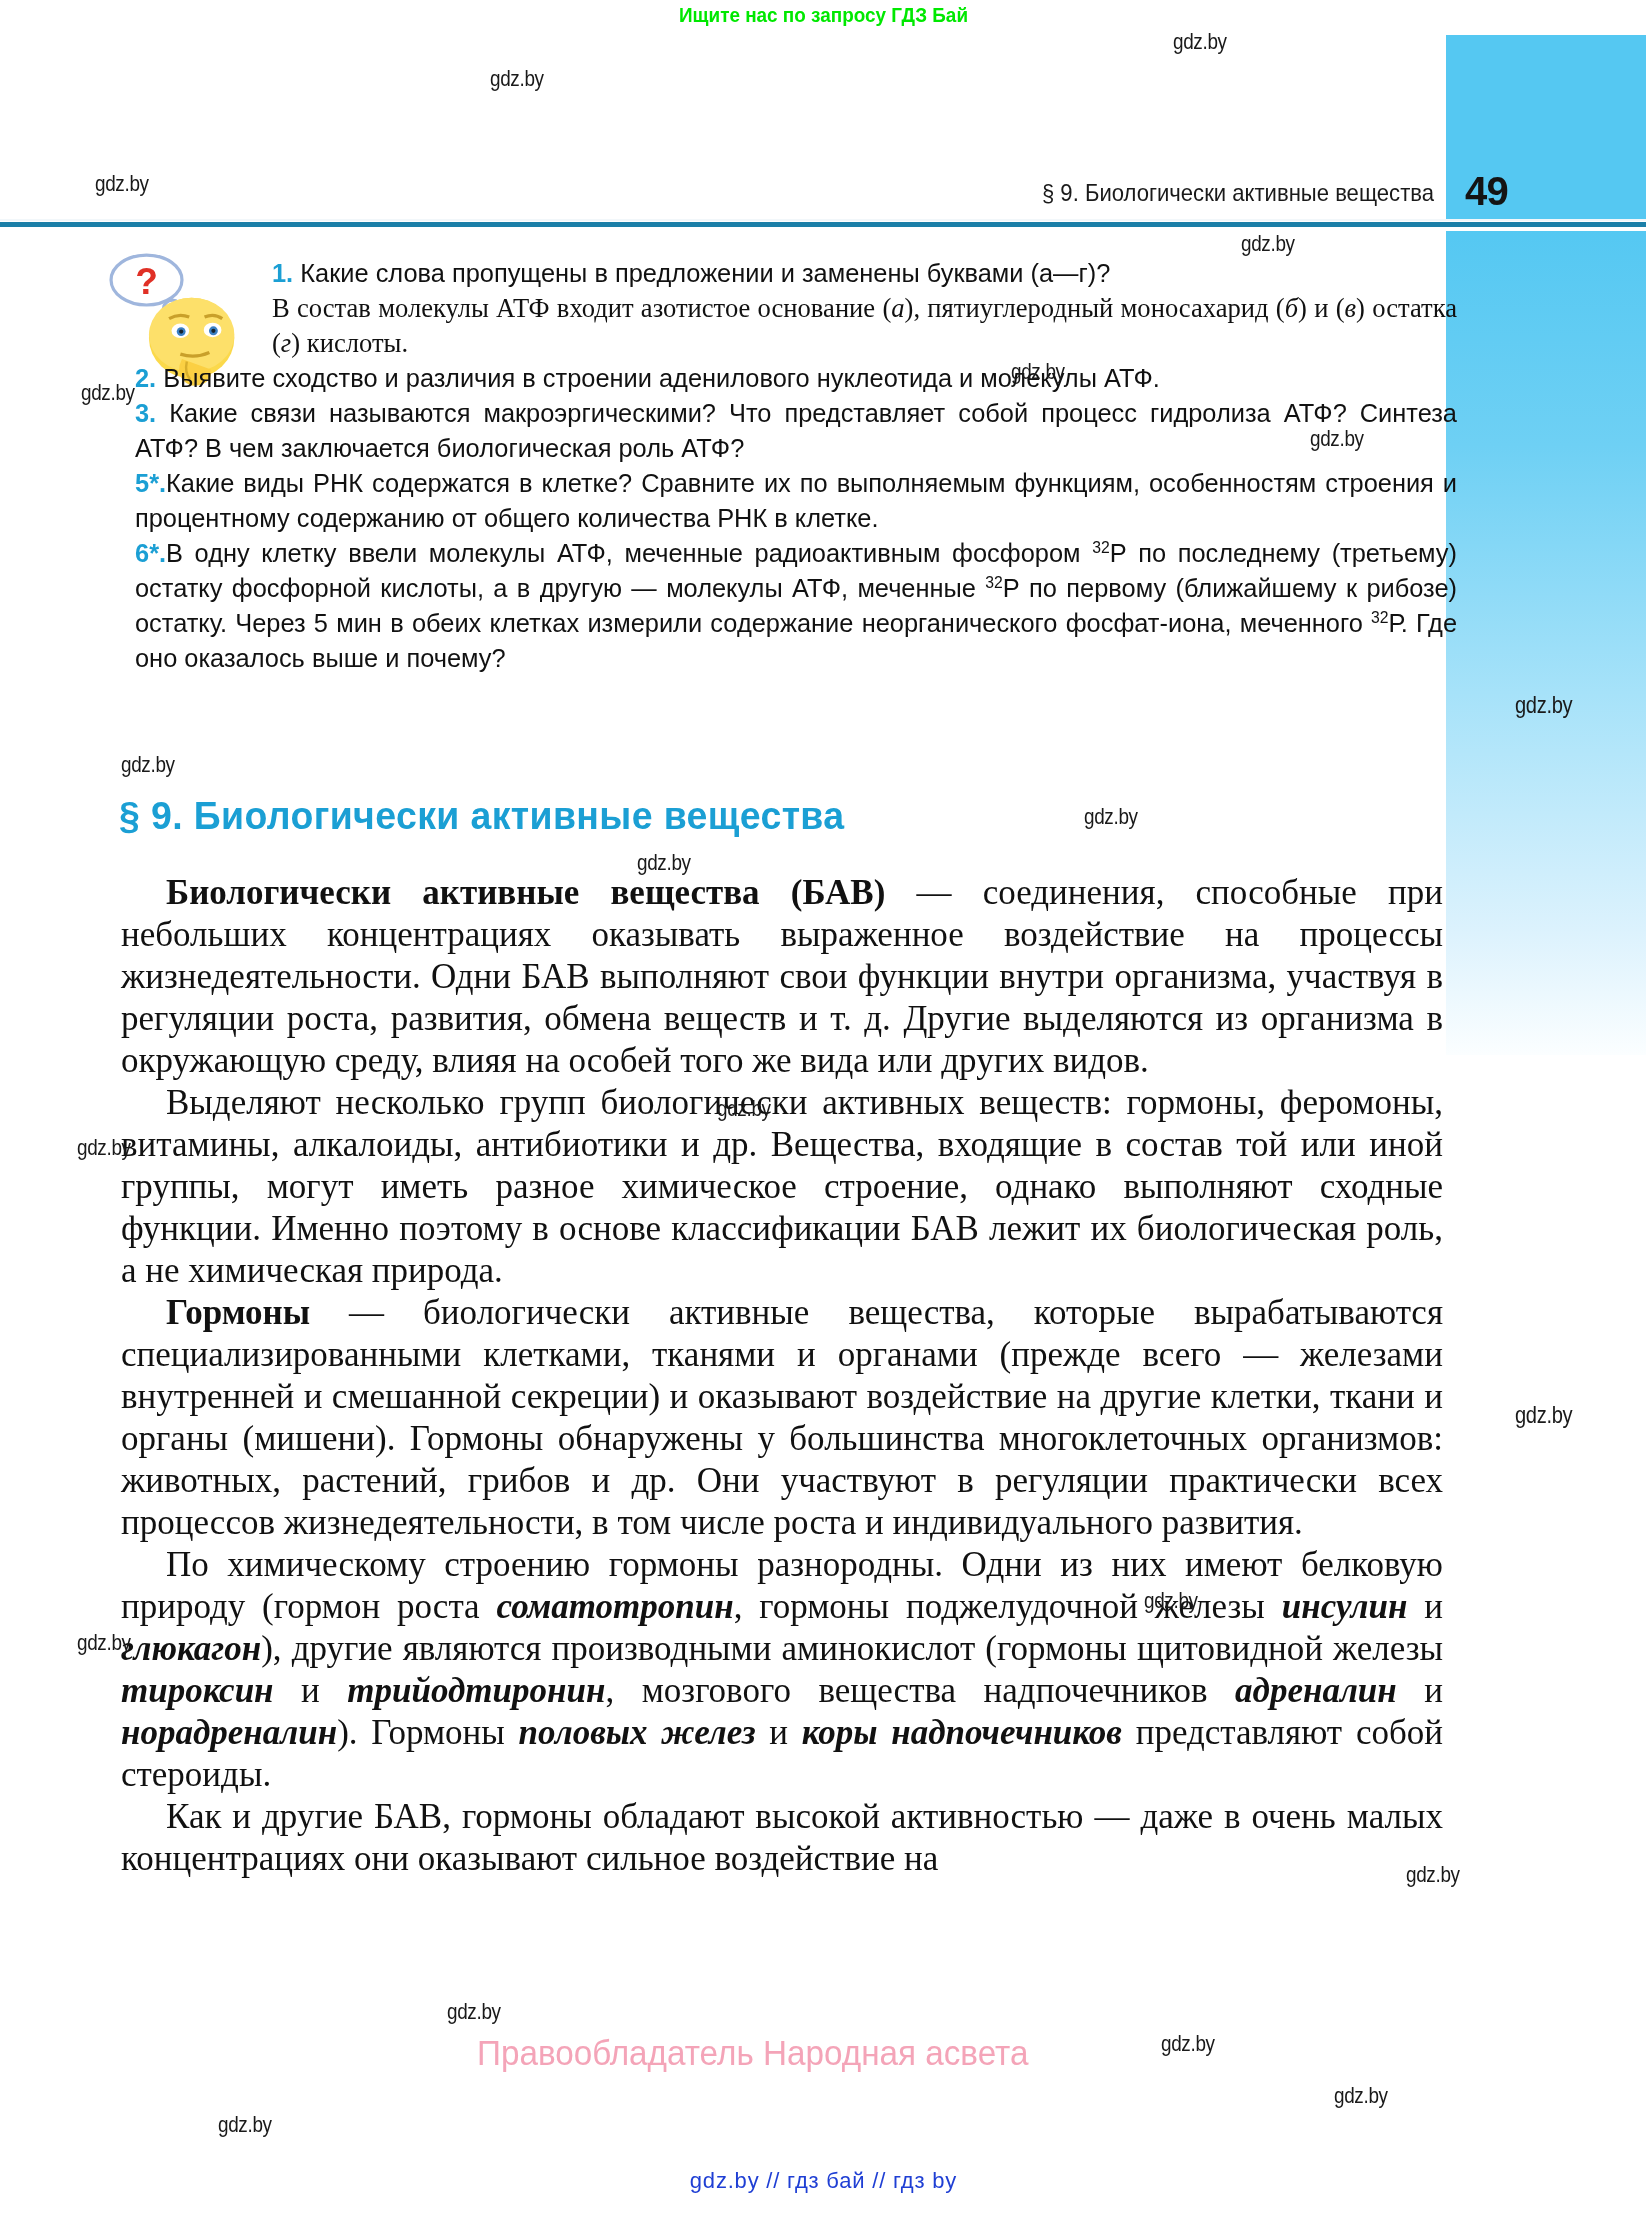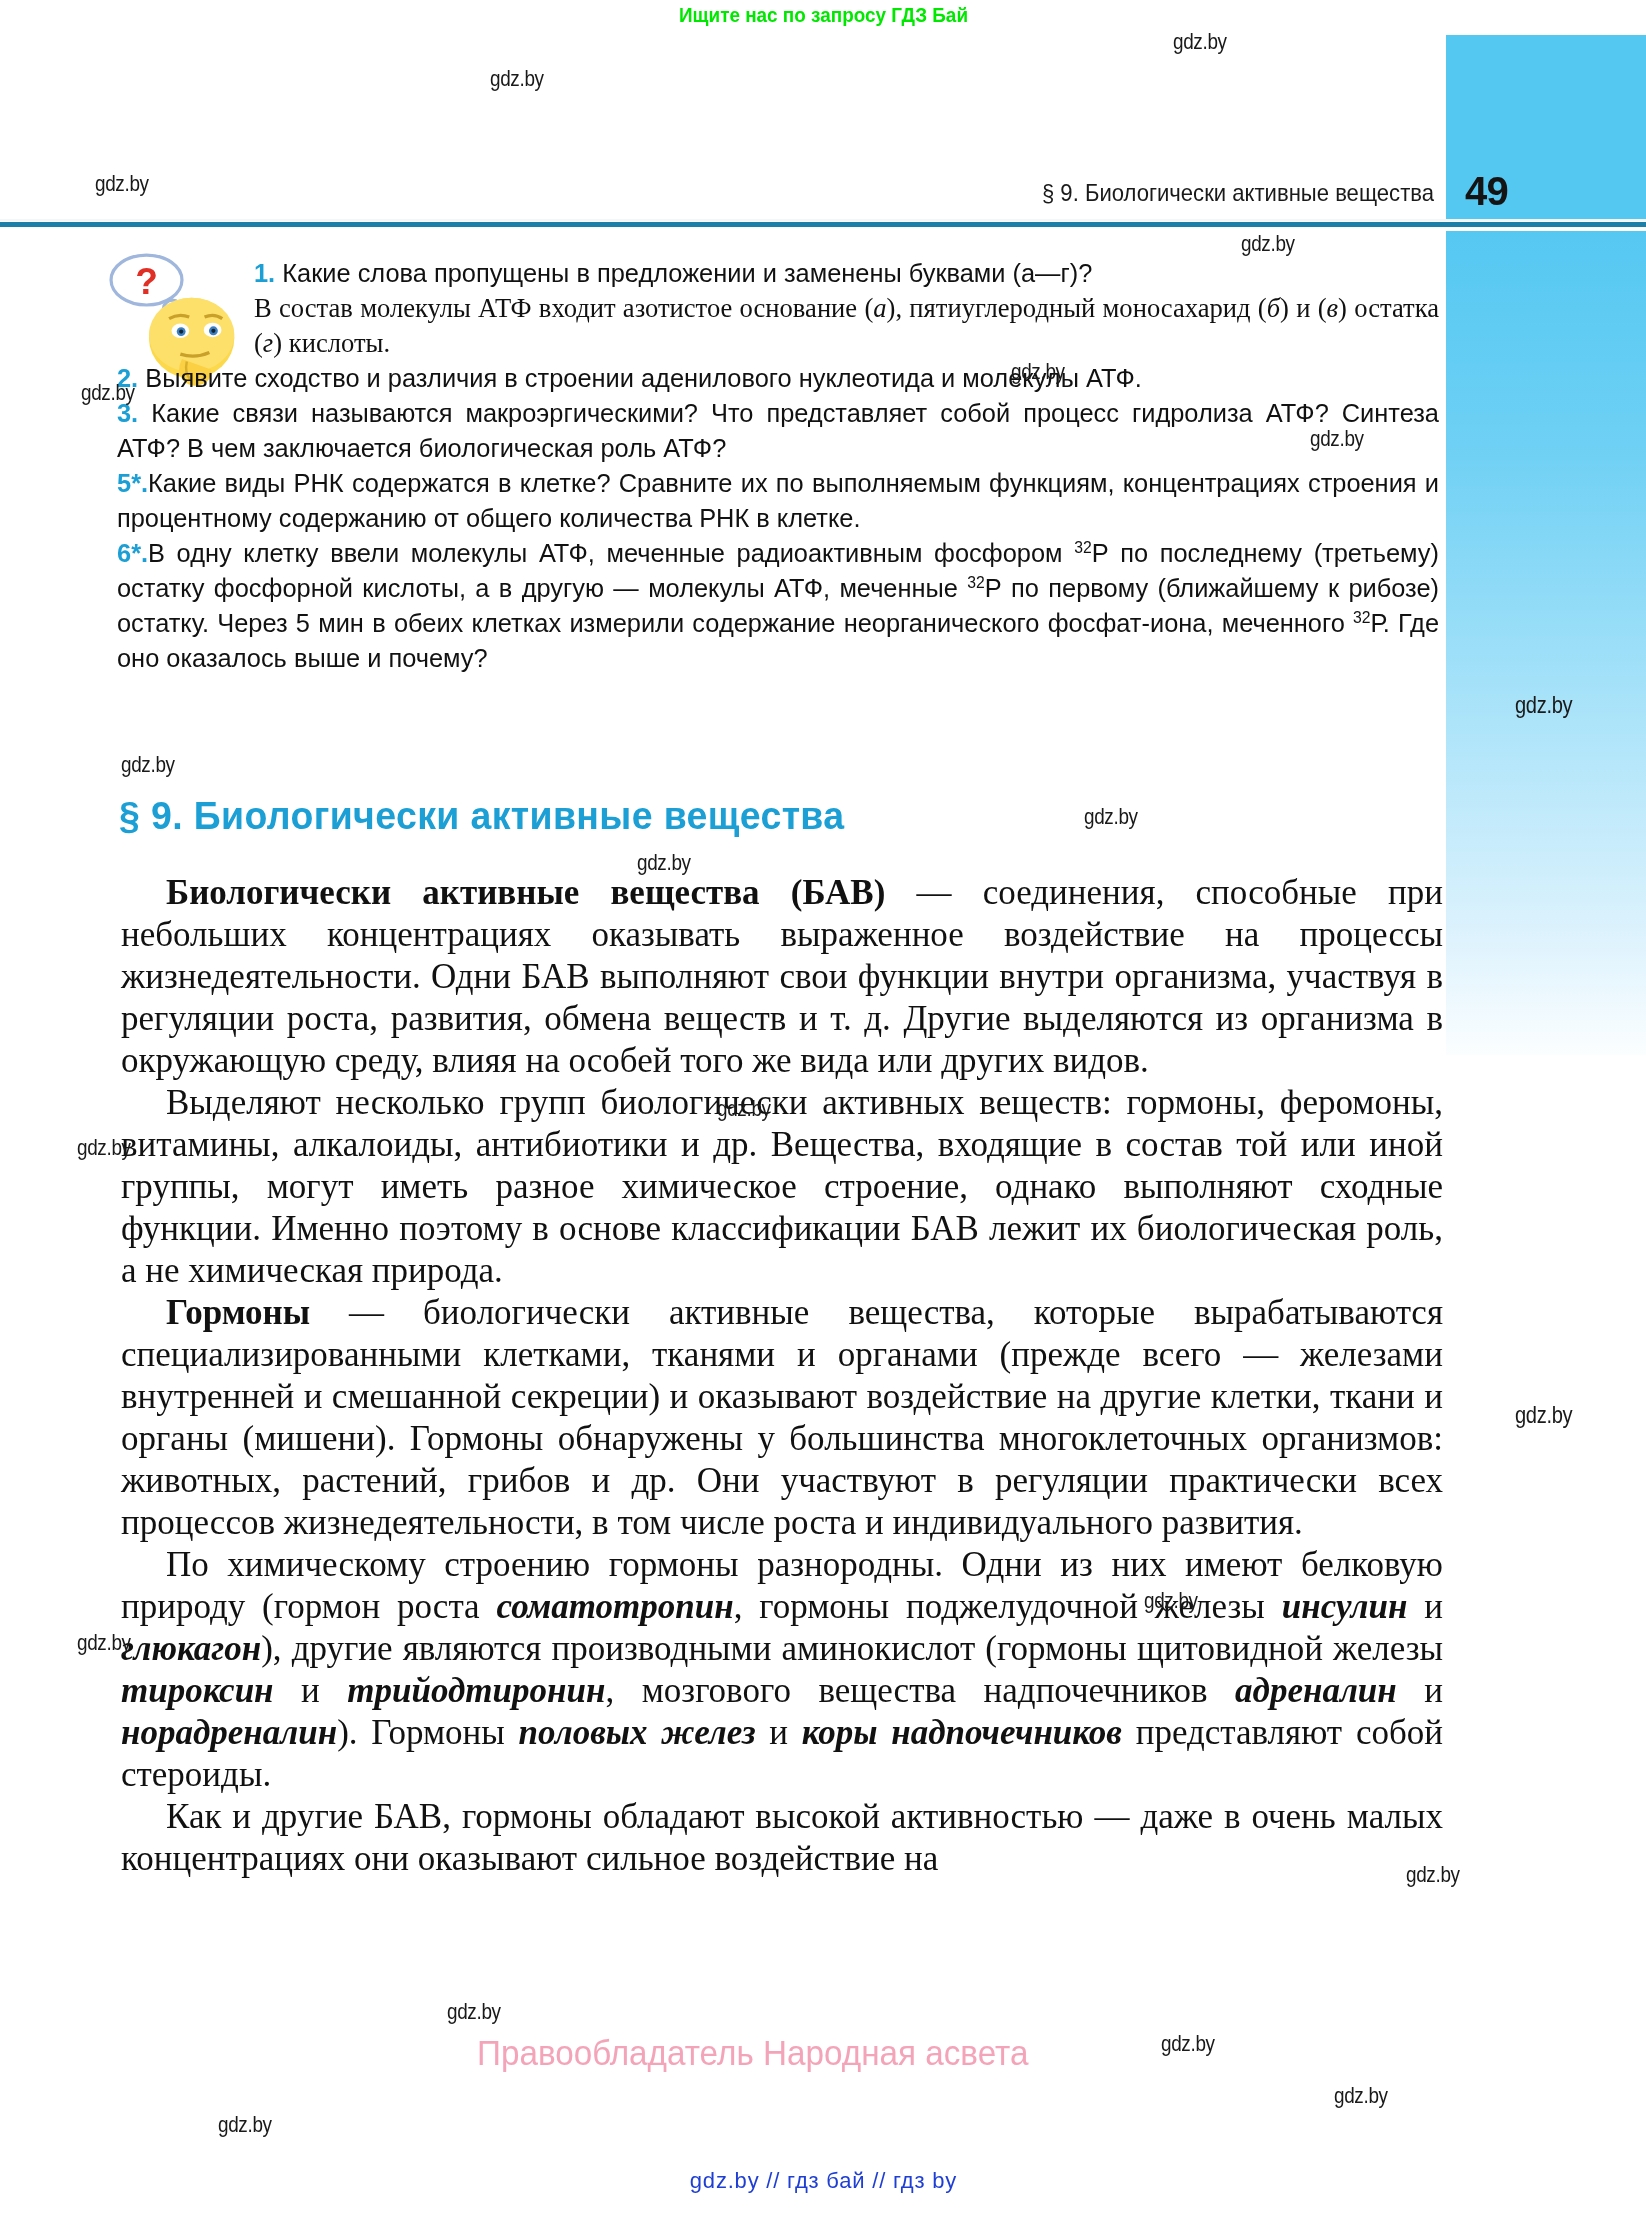--- a/index.html
+++ b/index.html
@@ -112,21 +112,21 @@
     position: absolute;
     left: 103px;
     top: 251px;
     width: 137px;
     height: 137px;
     z-index: 9;
   }
 
   .questions {
     position: absolute;
-    left: 117px;
+    left: 135px;
     top: 256px;
     width: 1322px;
     z-index: 9;
     font-family: "Liberation Sans", sans-serif;
     font-size: 25.4px;
     line-height: 35px;
     color: #111;
     text-align: justify;
   }
   .questions p { margin: 0; }
@@ -253,21 +253,21 @@
   </p>
   <p>
     <span class="q-num">2.</span>
     <span>Выявите сходство и различия в строении аденилового нуклеотида и молекулы АТФ.</span>
   </p>
   <p>
     <span class="q-num">3.</span>
     <span>Какие связи называются макроэргическими? Что представляет собой процесс гидролиза АТФ? Синтеза АТФ? В чем заключается биологическая роль АТФ?</span>
   </p>
   <p>
-    <span class="q-num">5</span><span class="q-star">*.</span><span>Какие виды РНК содержатся в клетке? Сравните их по выполняемым функциям, концентрациях строения и процентному содержанию от общего количества РНК в клетке.</span>
+    <span class="q-num">5</span><span class="q-star">*.</span><span>Какие виды РНК содержатся в клетке? Сравните их по выполняемым функциям, особенностям строения и процентному содержанию от общего количества РНК в клетке.</span>
   </p>
   <p>
     <span class="q-num">6</span><span class="q-star">*.</span><span>В одну клетку ввели молекулы АТФ, меченные радиоактивным фосфором </span><sup>32</sup><span>Р по последнему (третьему) остатку фосфорной кислоты, а в другую — молекулы АТФ, меченные </span><sup>32</sup><span>Р по первому (ближайшему к рибозе) остатку. Через 5 мин в обеих клетках измерили содержание неорганического фосфат-иона, меченного </span><sup>32</sup><span>Р. Где оно оказалось выше и почему?</span>
   </p>
 </div>
 
 <div class="sec-head">§ 9. Биологически активные вещества</div>
 
 <div class="body-text">
   <p><b>Биологически активные вещества (БАВ)</b><span> — соединения, способные при небольших концентрациях оказывать выраженное воздействие на процессы жизнедеятельности. Одни БАВ выполняют свои функции внутри организма, участвуя в регуляции роста, развития, обмена веществ и т. д. Другие выделяются из организма в окружающую среду, влияя на особей того же вида или других видов.</span></p>

